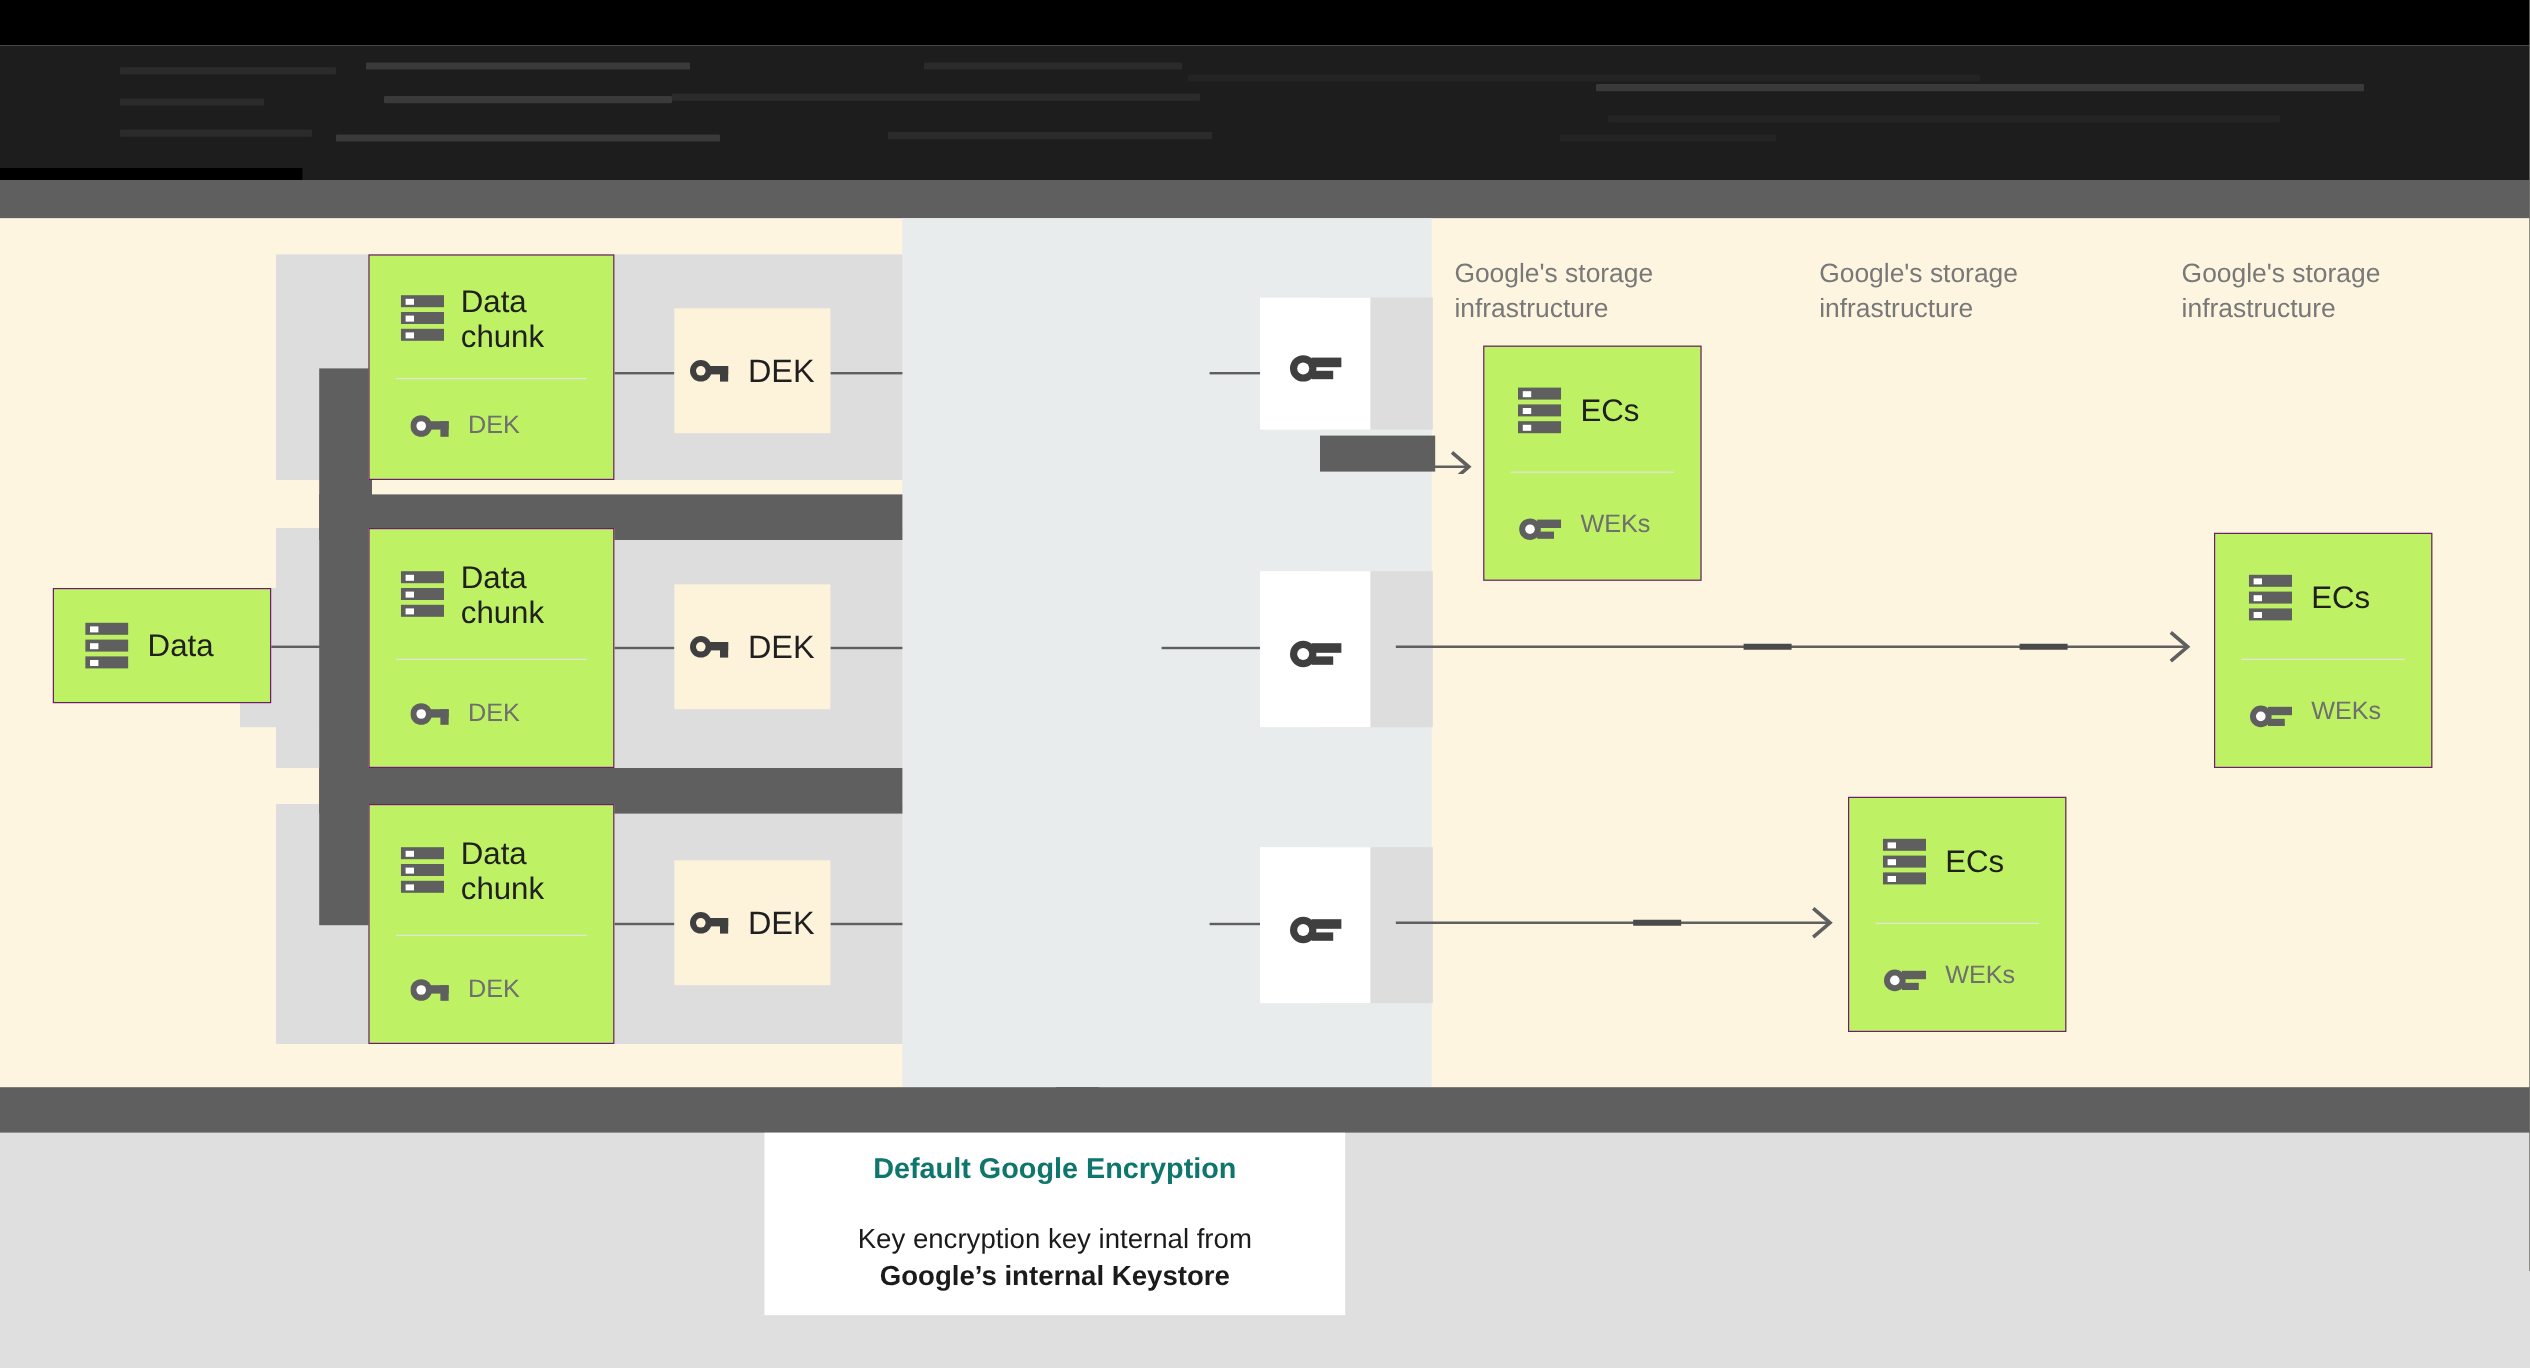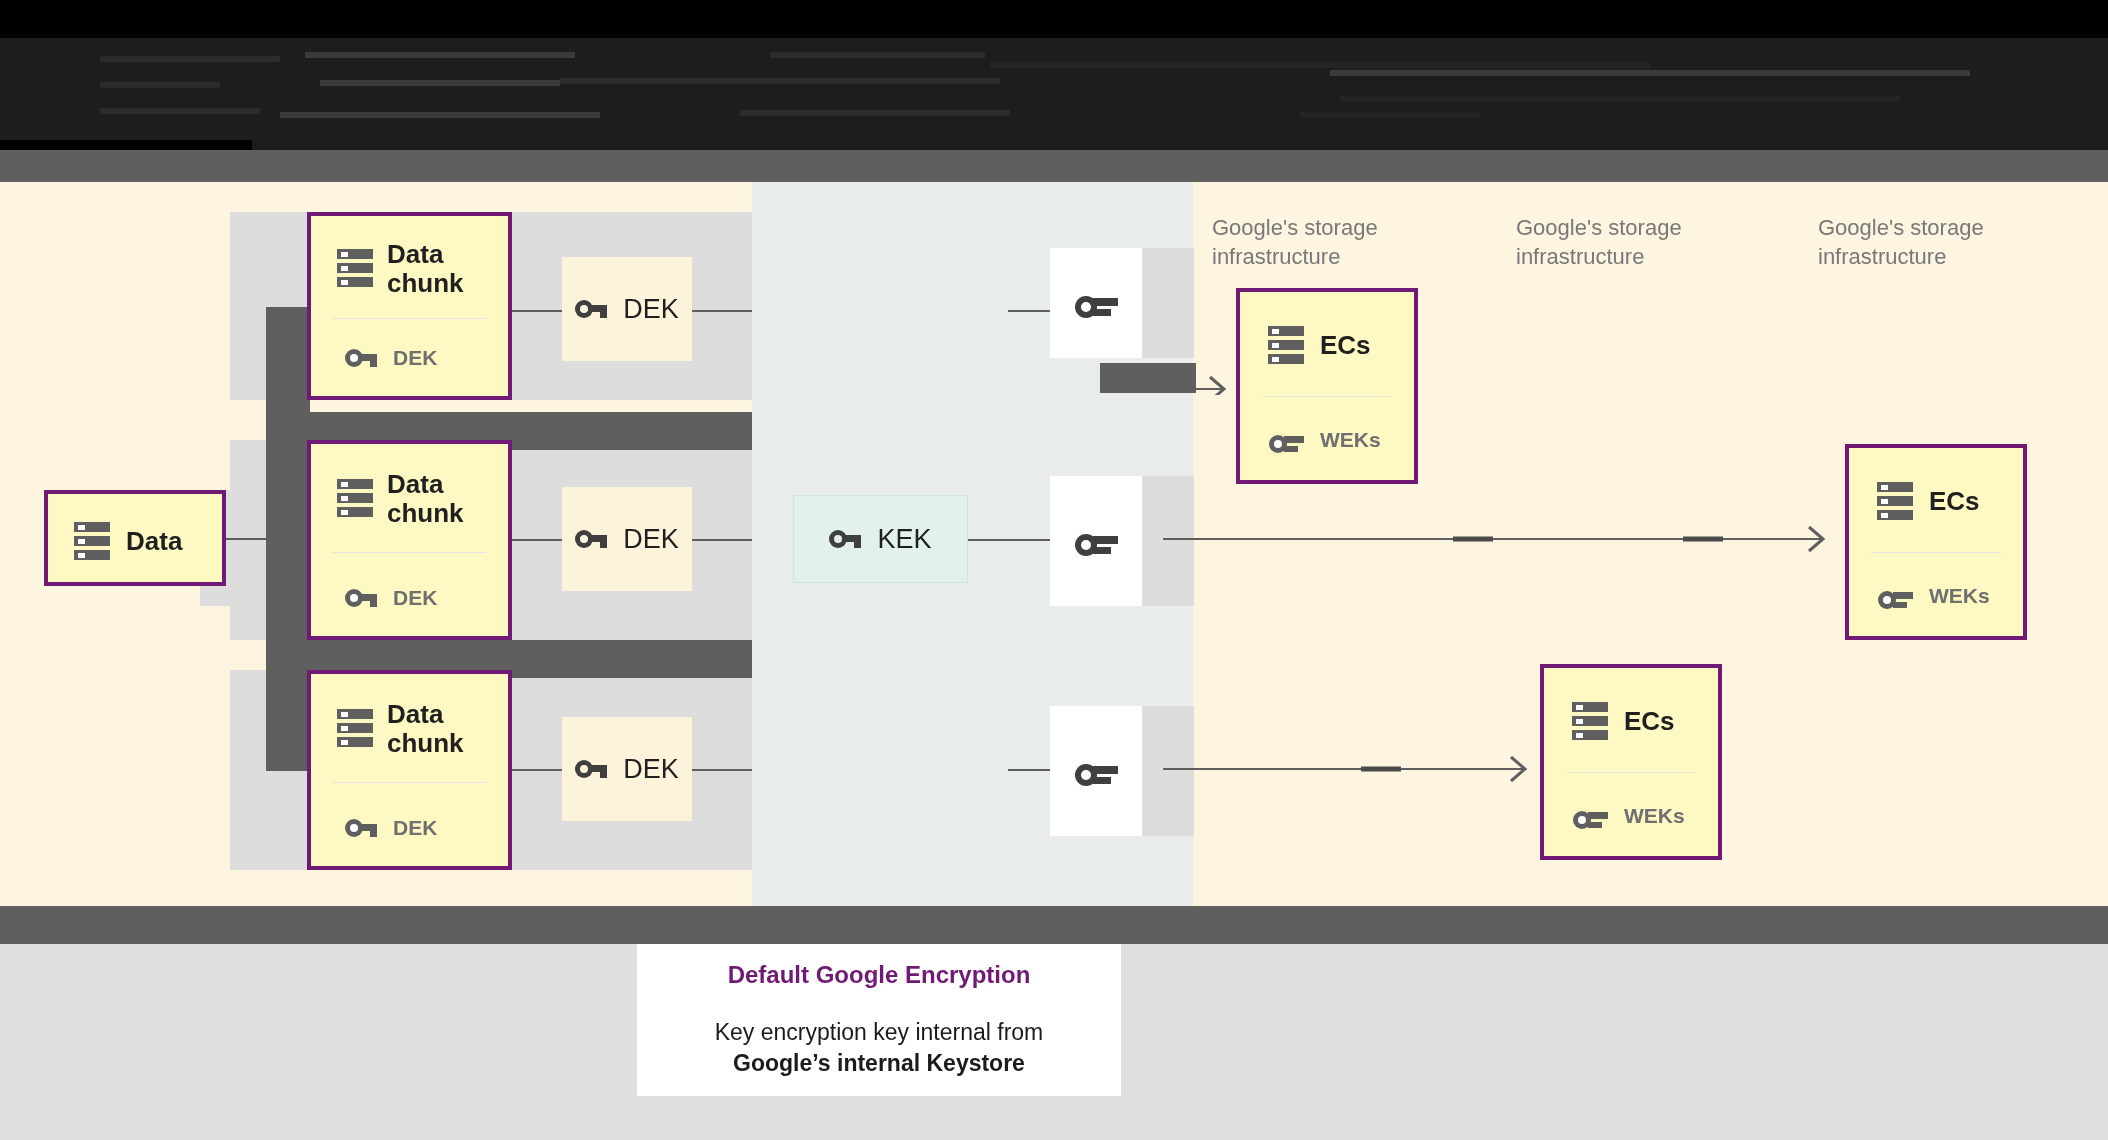--- a/index.html
+++ b/index.html
@@ -22,21 +22,21 @@
   .canvas{position:absolute;left:0;top:182px;width:2108px;height:724px;background:#fdf5e0;}
   .col-bluegrey{position:absolute;left:752px;top:182px;width:441px;height:724px;background:#e8ecec;}
 
   
   .rowband{position:absolute;background:#dddddd;}
 
   
   .dark{position:absolute;background:#5f5f5f;}
 
   
-  .card{position:absolute;background:#fef9c3;border:4px solid #701a75;box-sizing:border-box;font-weight:bold;}
+  .card{position:absolute;background:#bef264;border:1px solid #701a75;box-sizing:border-box;}
   .card .divider{position:absolute;left:22px;right:22px;height:1px;background:#e3e3e3;}
 
   .cardrow{position:absolute;display:flex;align-items:center;}
   .cardlabel{font-size:26px;color:#202020;line-height:1.12;}
   .cardlabel.small{font-size:21px;color:#6f6f6f;}
 
   
   .keybox{position:absolute;display:flex;align-items:center;justify-content:center;gap:16px;
           box-sizing:border-box;}
   .keybox .kb-label{font-size:27px;color:#1f1f1f;}
@@ -50,21 +50,21 @@
   .hline{position:absolute;height:2px;background:#5f5f5f;}
 
   
   .infra{position:absolute;font-size:22px;color:#787878;line-height:1.32;white-space:pre-line;}
 
   
   .band-grey-bot{position:absolute;left:0;top:906px;width:2108px;height:38px;background:#5f5f5f;}
   .bot-area{position:absolute;left:0;top:944px;width:2108px;height:196px;background:#dfdfdf;}
   .caption{position:absolute;left:637px;top:944px;width:484px;height:152px;background:#fff;
            display:flex;flex-direction:column;align-items:center;justify-content:center;text-align:center;}
-  .caption .c-title{font-size:24px;font-weight:bold;color:#701a75;margin-bottom:28px;}
+  .caption .c-title{font-size:24px;font-weight:bold;color:#0f766e;margin-bottom:28px;}
   .caption .c-l1{font-size:23px;color:#1b1b1b;line-height:1.35;}
   .caption .c-l2{font-size:23px;font-weight:bold;color:#1b1b1b;line-height:1.35;}
 
   svg{display:block;}
 </style>
 </head>
 <body>
 
 <div id="stage">
 
@@ -272,31 +272,20 @@
       <svg width="32" height="24" viewBox="0 0 32 24">
         <circle cx="9" cy="12" r="9" fill="#3f3f3f"></circle>
           <circle cx="9" cy="12" r="4" fill="#fdf3db"></circle>
         <rect x="14" y="8" width="18" height="7" fill="#3f3f3f"></rect>
         <rect x="25" y="8" width="7" height="13" fill="#3f3f3f"></rect>
       </svg>
     </span>
     <span class="kb-label">DEK</span>
   </div>
 
-  <div class="keybox kek" style="left:793px;top:495px;width:175px;height:88px;">
-    <span>
-      <svg width="32" height="24" viewBox="0 0 32 24">
-        <circle cx="9" cy="12" r="9" fill="#3f3f3f"></circle>
-          <circle cx="9" cy="12" r="4" fill="#e2f2ea"></circle>
-        <rect x="14" y="8" width="18" height="7" fill="#3f3f3f"></rect>
-        <rect x="25" y="8" width="7" height="13" fill="#3f3f3f"></rect>
-      </svg>
-    </span>
-    <span class="kb-label">KEK</span>
-  </div>
 
   <div class="keytile" style="left:1050px;top:248px;width:92px;height:110px;">
     <span>
       <svg width="44" height="34" viewBox="0 0 44 34">
         <circle cx="12" cy="21" r="11" fill="#3f3f3f"></circle>
           <circle cx="12" cy="21" r="5" fill="#fff"></circle>
         <rect x="19" y="12" width="25" height="8" fill="#3f3f3f"></rect>
         <rect x="19" y="23" width="18" height="7" fill="#3f3f3f"></rect>
       </svg>
     </span>

